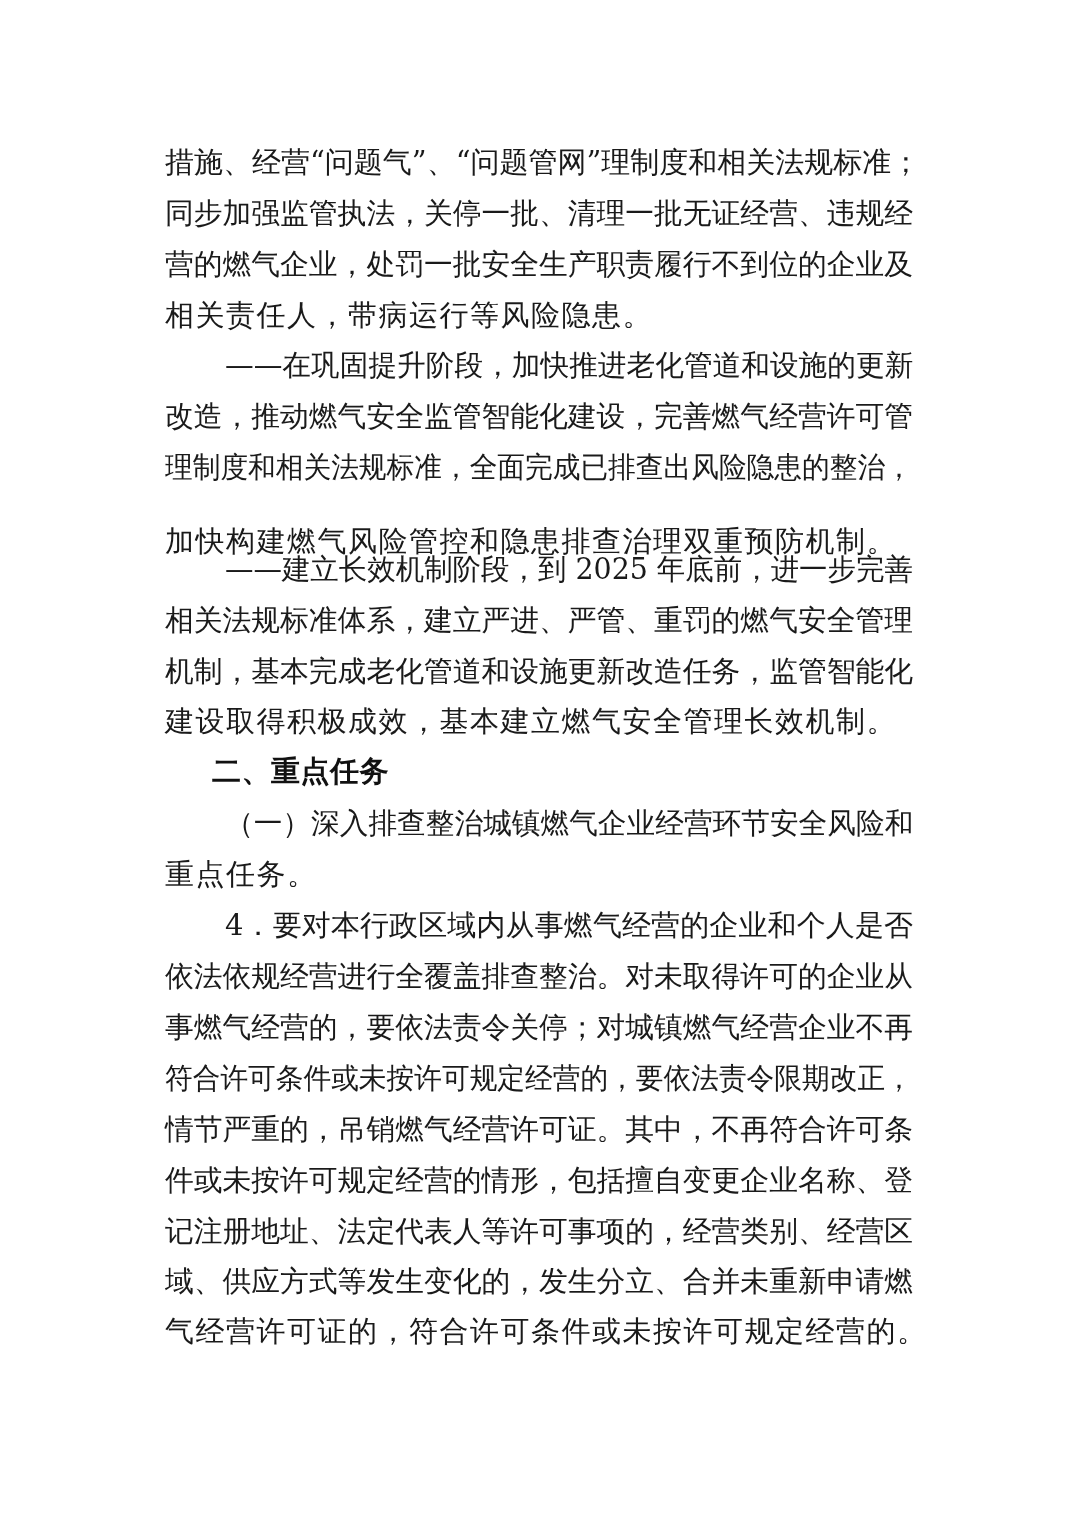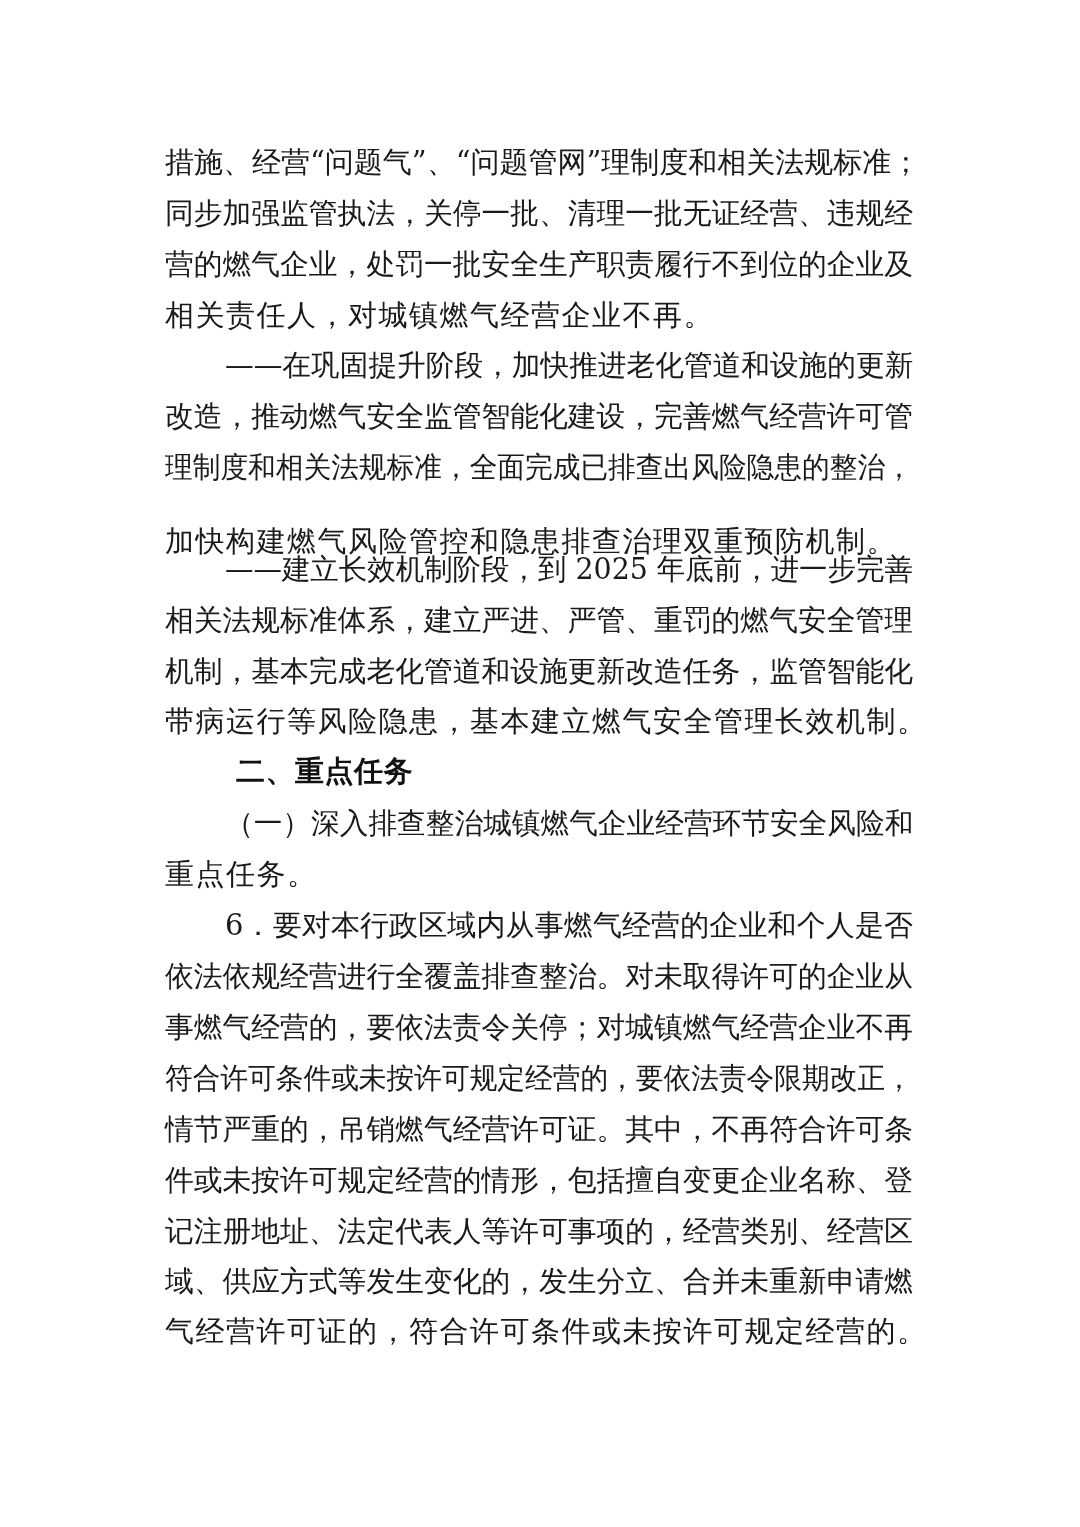--- a/index.html
+++ b/index.html
@@ -34,63 +34,63 @@
       letter-spacing: 1.5px;
       transform-origin: left center;
     }
     .line.full { text-align: justify; text-align-last: justify; width: 748px; }
     .line.indent { left: 225px; }
     .line.indent.full { width: 688px; }
     .heading {
       font-family: Liberation Serif, serif;
       font-weight: bold;
       font-size: 29px;
-      left: 236px;
+      left: 212px;
       letter-spacing: 0.5px;
       color: #111111;
     }
     .subheading {
       left: 225px;
     }
   </style>
 </head>
 <body>
 
 <div class="page">
 
   <div>
     <div class="line full" style="top: 137px; letter-spacing: 0px;">措施、经营“问题气”、“问题管网”理制度和相关法规标准；</div>
     <div class="line full" style="top: 188px; letter-spacing: 0px; transform: scaleX(0.992); width: 754px; text-align-last: auto;">同步加强监管执法，关停一批、清理一批无证经营、违规经</div>
     <div class="line full" style="top: 239px; letter-spacing: 0px; transform: scaleX(0.992); width: 754px; text-align-last: auto;">营的燃气企业，处罚一批安全生产职责履行不到位的企业及</div>
-    <div class="line" style="top:290px">相关责任人，对城镇燃气经营企业不再。</div>
+    <div class="line" style="top:290px">相关责任人，带病运行等风险隐患。</div>
   </div>
 
   <div>
     <div class="line indent full" style="top: 340px; letter-spacing: 0px; transform: scaleX(0.989); width: 696px; text-align-last: auto;">——在巩固提升阶段，加快推进老化管道和设施的更新</div>
     <div class="line full" style="top: 391px; letter-spacing: 0px; transform: scaleX(0.992); width: 754px; text-align-last: auto;">改造，推动燃气安全监管智能化建设，完善燃气经营许可管</div>
     <div class="line full" style="top: 442px; letter-spacing: 0px; transform: scaleX(0.955); width: 783px; text-align-last: auto;">理制度和相关法规标准，全面完成已排查出风险隐患的整治，</div>
     <div class="line" style="top:516px">加快构建燃气风险管控和隐患排查治理双重预防机制。</div>
   </div>
 
   <div>
     <div class="line indent full" style="top: 544px; letter-spacing: 0px; transform: scaleX(0.981); width: 701px; text-align-last: auto;">——建立长效机制阶段，到 2025 年底前，进一步完善</div>
     <div class="line full" style="top: 595px; letter-spacing: 0px; transform: scaleX(0.992); width: 754px; text-align-last: auto;">相关法规标准体系，建立严进、严管、重罚的燃气安全管理</div>
     <div class="line full" style="top: 646px; letter-spacing: 0px; transform: scaleX(0.992); width: 754px; text-align-last: auto;">机制，基本完成老化管道和设施更新改造任务，监管智能化</div>
-    <div class="line" style="top:696px">带病运行等风险隐患，基本建立燃气安全管理长效机制。</div>
+    <div class="line" style="top:696px">建设取得积极成效，基本建立燃气安全管理长效机制。</div>
   </div>
 
   <div class="line heading" style="top:746px">二、重点任务</div>
 
   <div>
     <div class="line subheading full" style="top: 798px; left: 225px; width: 696px; letter-spacing: 0px; transform: scaleX(0.989); text-align-last: auto;">（一）深入排查整治城镇燃气企业经营环节安全风险和</div>
     <div class="line" style="top:849px">重点任务。</div>
   </div>
 
   <div>
-    <div class="line indent full" style="top: 900px; letter-spacing: 0px;">6．要对本行政区域内从事燃气经营的企业和个人是否</div>
+    <div class="line indent full" style="top: 900px; letter-spacing: 0px;">4．要对本行政区域内从事燃气经营的企业和个人是否</div>
     <div class="line full" style="top: 951px; letter-spacing: 0px; transform: scaleX(0.992); width: 754px; text-align-last: auto;">依法依规经营进行全覆盖排查整治。对未取得许可的企业从</div>
     <div class="line full" style="top: 1002px; letter-spacing: 0px; transform: scaleX(0.992); width: 754px; text-align-last: auto;">事燃气经营的，要依法责令关停；对城镇燃气经营企业不再</div>
     <div class="line full" style="top: 1053px; letter-spacing: 0px; transform: scaleX(0.955); width: 783px; text-align-last: auto;">符合许可条件或未按许可规定经营的，要依法责令限期改正，</div>
     <div class="line full" style="top: 1104px; letter-spacing: 0px; transform: scaleX(0.992); width: 754px; text-align-last: auto;">情节严重的，吊销燃气经营许可证。其中，不再符合许可条</div>
     <div class="line full" style="top: 1155px; letter-spacing: 0px; transform: scaleX(0.992); width: 754px; text-align-last: auto;">件或未按许可规定经营的情形，包括擅自变更企业名称、登</div>
     <div class="line full" style="top: 1206px; letter-spacing: 0px; transform: scaleX(0.992); width: 754px; text-align-last: auto;">记注册地址、法定代表人等许可事项的，经营类别、经营区</div>
     <div class="line full" style="top: 1256px; letter-spacing: 0px; transform: scaleX(0.992); width: 754px; text-align-last: auto;">域、供应方式等发生变化的，发生分立、合并未重新申请燃</div>
     <div class="line" style="top:1306px">气经营许可证的，符合许可条件或未按许可规定经营的。</div>
   </div>
 

